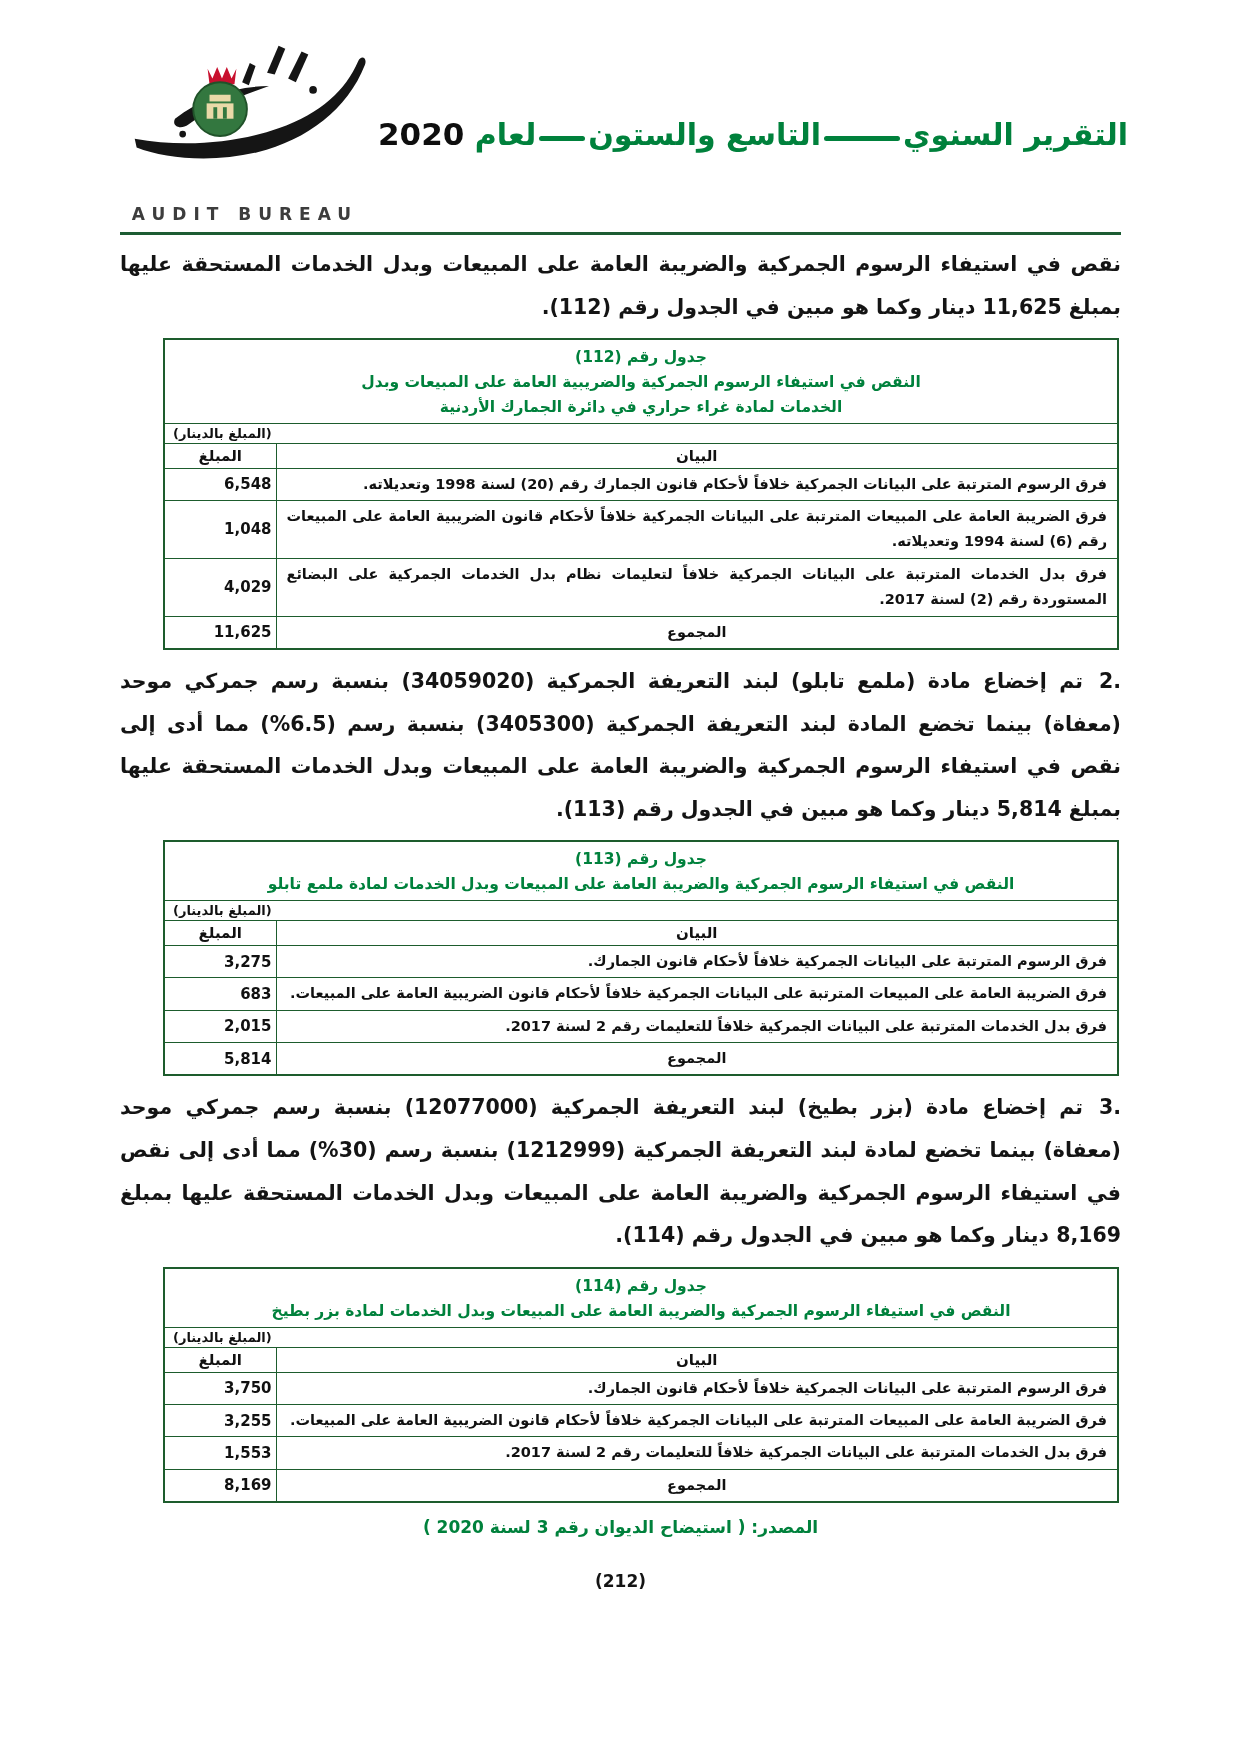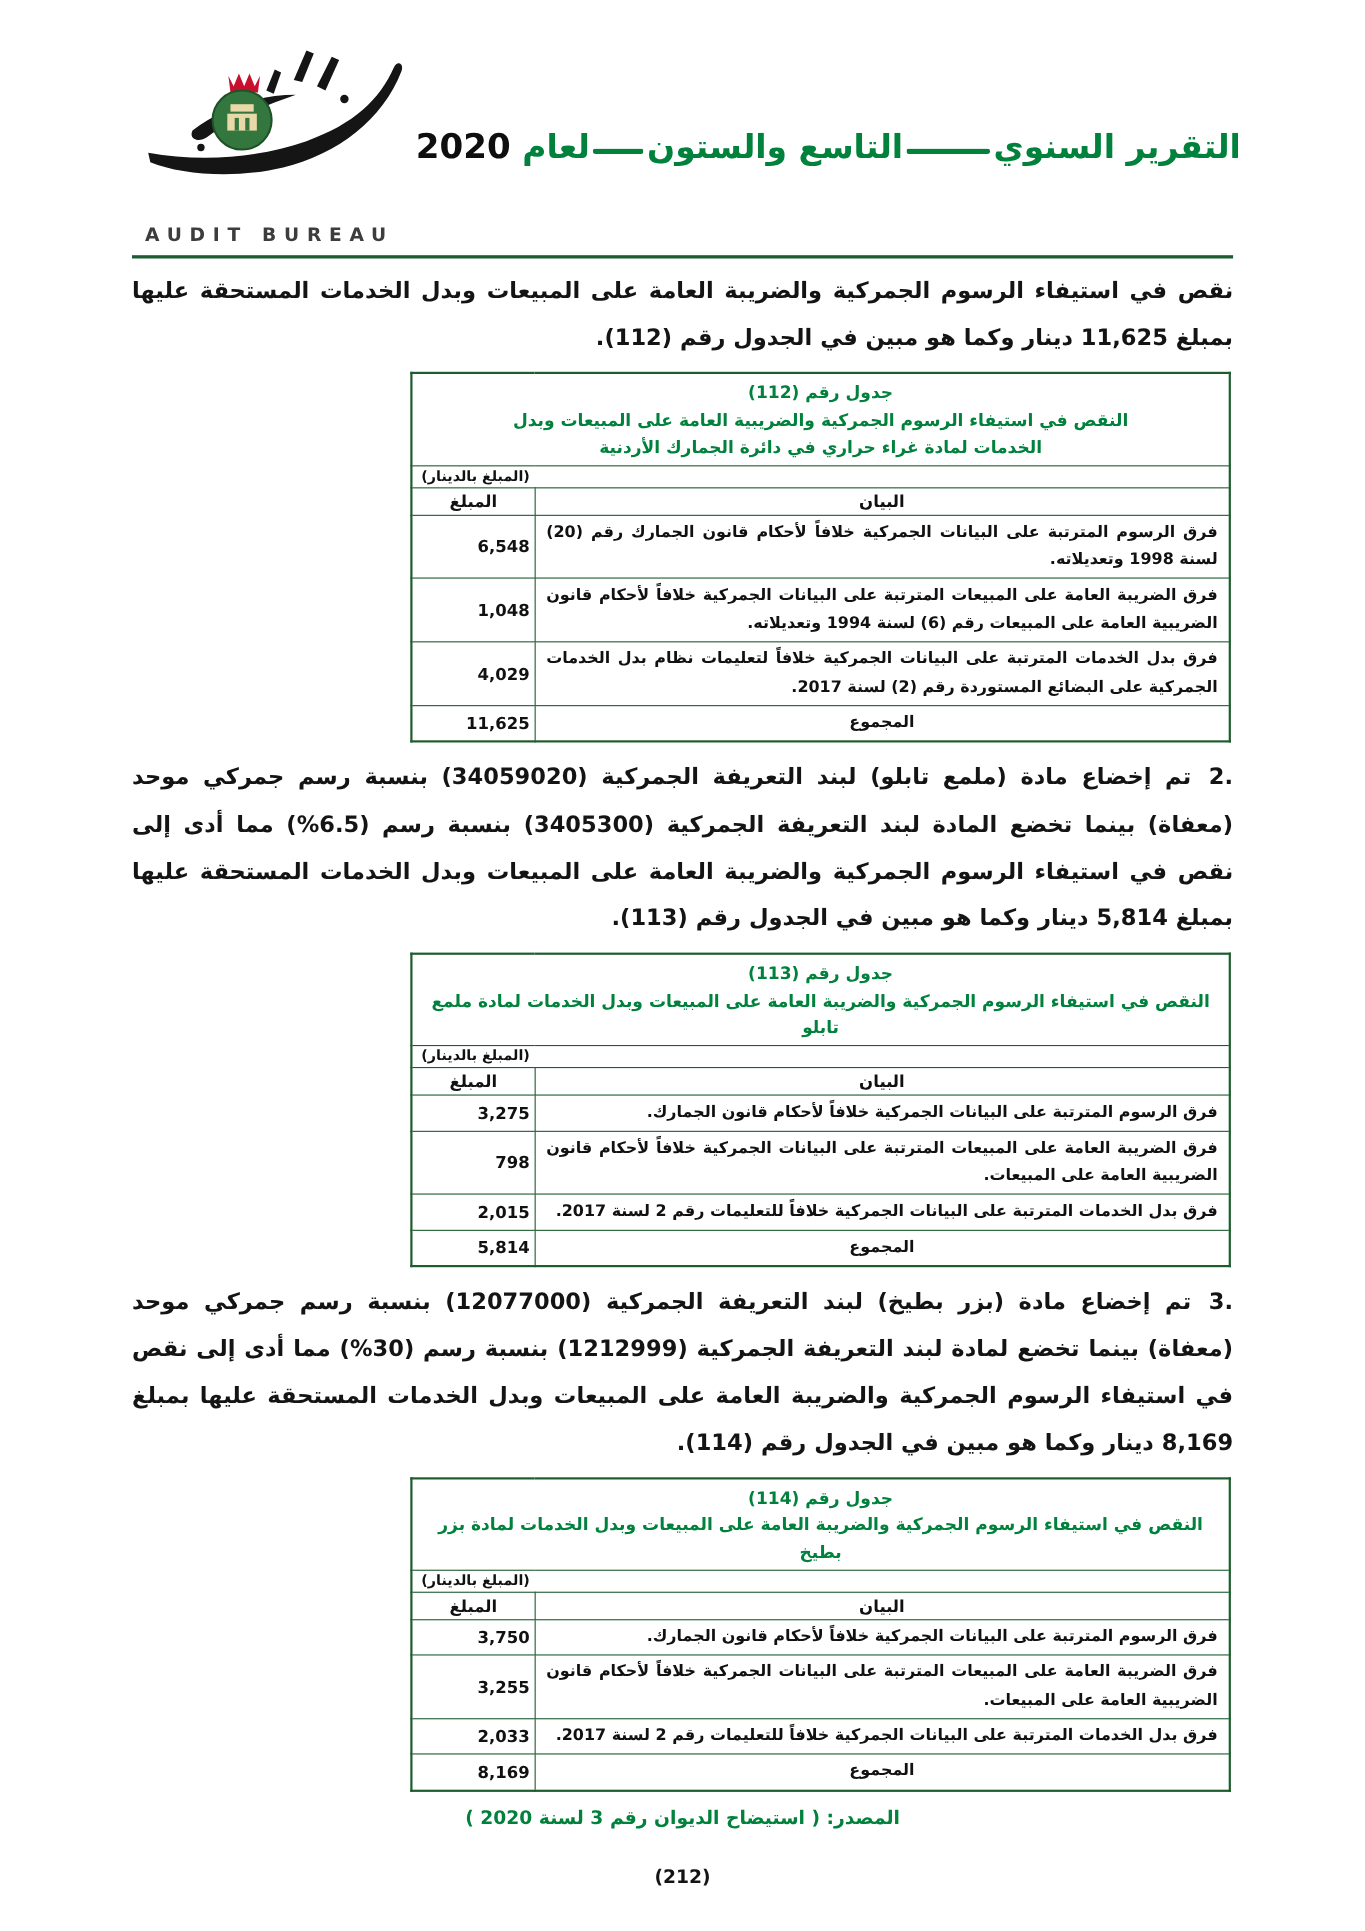--- a/index.html
+++ b/index.html
@@ -43,21 +43,21 @@
     text-align:justify; color:#141414; margin-top:8px;
   }
   .item-par { display:block; }
   .item-no {
     direction:ltr; unicode-bidi:isolate;
     display:inline-block; margin-left:16px; font-size:20.5px; font-weight:bold;
   }
 
   
   table.gov-table {
-    border-collapse:collapse; width:746px;
+    border-collapse:collapse; width:956px;
     margin:10px auto 10px 0; margin-right:2px;
     border:2px solid #1d5c2d;
     table-layout:fixed;
   }
   table.gov-table td, table.gov-table th { border:1.5px solid #1d5c2d; }
   .caption-cell {
     text-align:center; color:#00813c; font-weight:bold;
     font-size:15.5px; line-height:1.6; padding:5px 6px 3px 6px;
   }
   .unit-cell {
@@ -185,21 +185,21 @@
         <tr>
           <th class="col-desc">البيان</th>
           <th class="col-amount">المبلغ</th>
         </tr>
         <tr>
           <td class="cell-desc">فرق الرسوم المترتبة على البيانات الجمركية خلافاً لأحكام قانون الجمارك.</td>
           <td class="cell-amount">3,275</td>
         </tr>
         <tr>
           <td class="cell-desc">فرق الضريبة العامة على المبيعات المترتبة على البيانات الجمركية خلافاً لأحكام قانون الضريبية العامة على المبيعات.</td>
-          <td class="cell-amount">798</td>
+          <td class="cell-amount">683</td>
         </tr>
         <tr>
           <td class="cell-desc">فرق بدل الخدمات المترتبة على البيانات الجمركية خلافاً للتعليمات رقم 2 لسنة 2017.</td>
           <td class="cell-amount">2,015</td>
         </tr>
         <tr class="total-row">
           <td class="cell-desc">المجموع</td>
           <td class="cell-amount">5,814</td>
         </tr>
       </tbody>
@@ -231,21 +231,21 @@
         <tr>
           <td class="cell-desc">فرق الرسوم المترتبة على البيانات الجمركية خلافاً لأحكام قانون الجمارك.</td>
           <td class="cell-amount">3,750</td>
         </tr>
         <tr>
           <td class="cell-desc">فرق الضريبة العامة على المبيعات المترتبة على البيانات الجمركية خلافاً لأحكام قانون الضريبية العامة على المبيعات.</td>
           <td class="cell-amount">3,255</td>
         </tr>
         <tr>
           <td class="cell-desc">فرق بدل الخدمات المترتبة على البيانات الجمركية خلافاً للتعليمات رقم 2 لسنة 2017.</td>
-          <td class="cell-amount">2,033</td>
+          <td class="cell-amount">1,553</td>
         </tr>
         <tr class="total-row">
           <td class="cell-desc">المجموع</td>
           <td class="cell-amount">8,169</td>
         </tr>
       </tbody>
     </table>
 
     <div class="source-note">المصدر: ( استيضاح الديوان رقم 3 لسنة 2020 )</div>
   </div>

